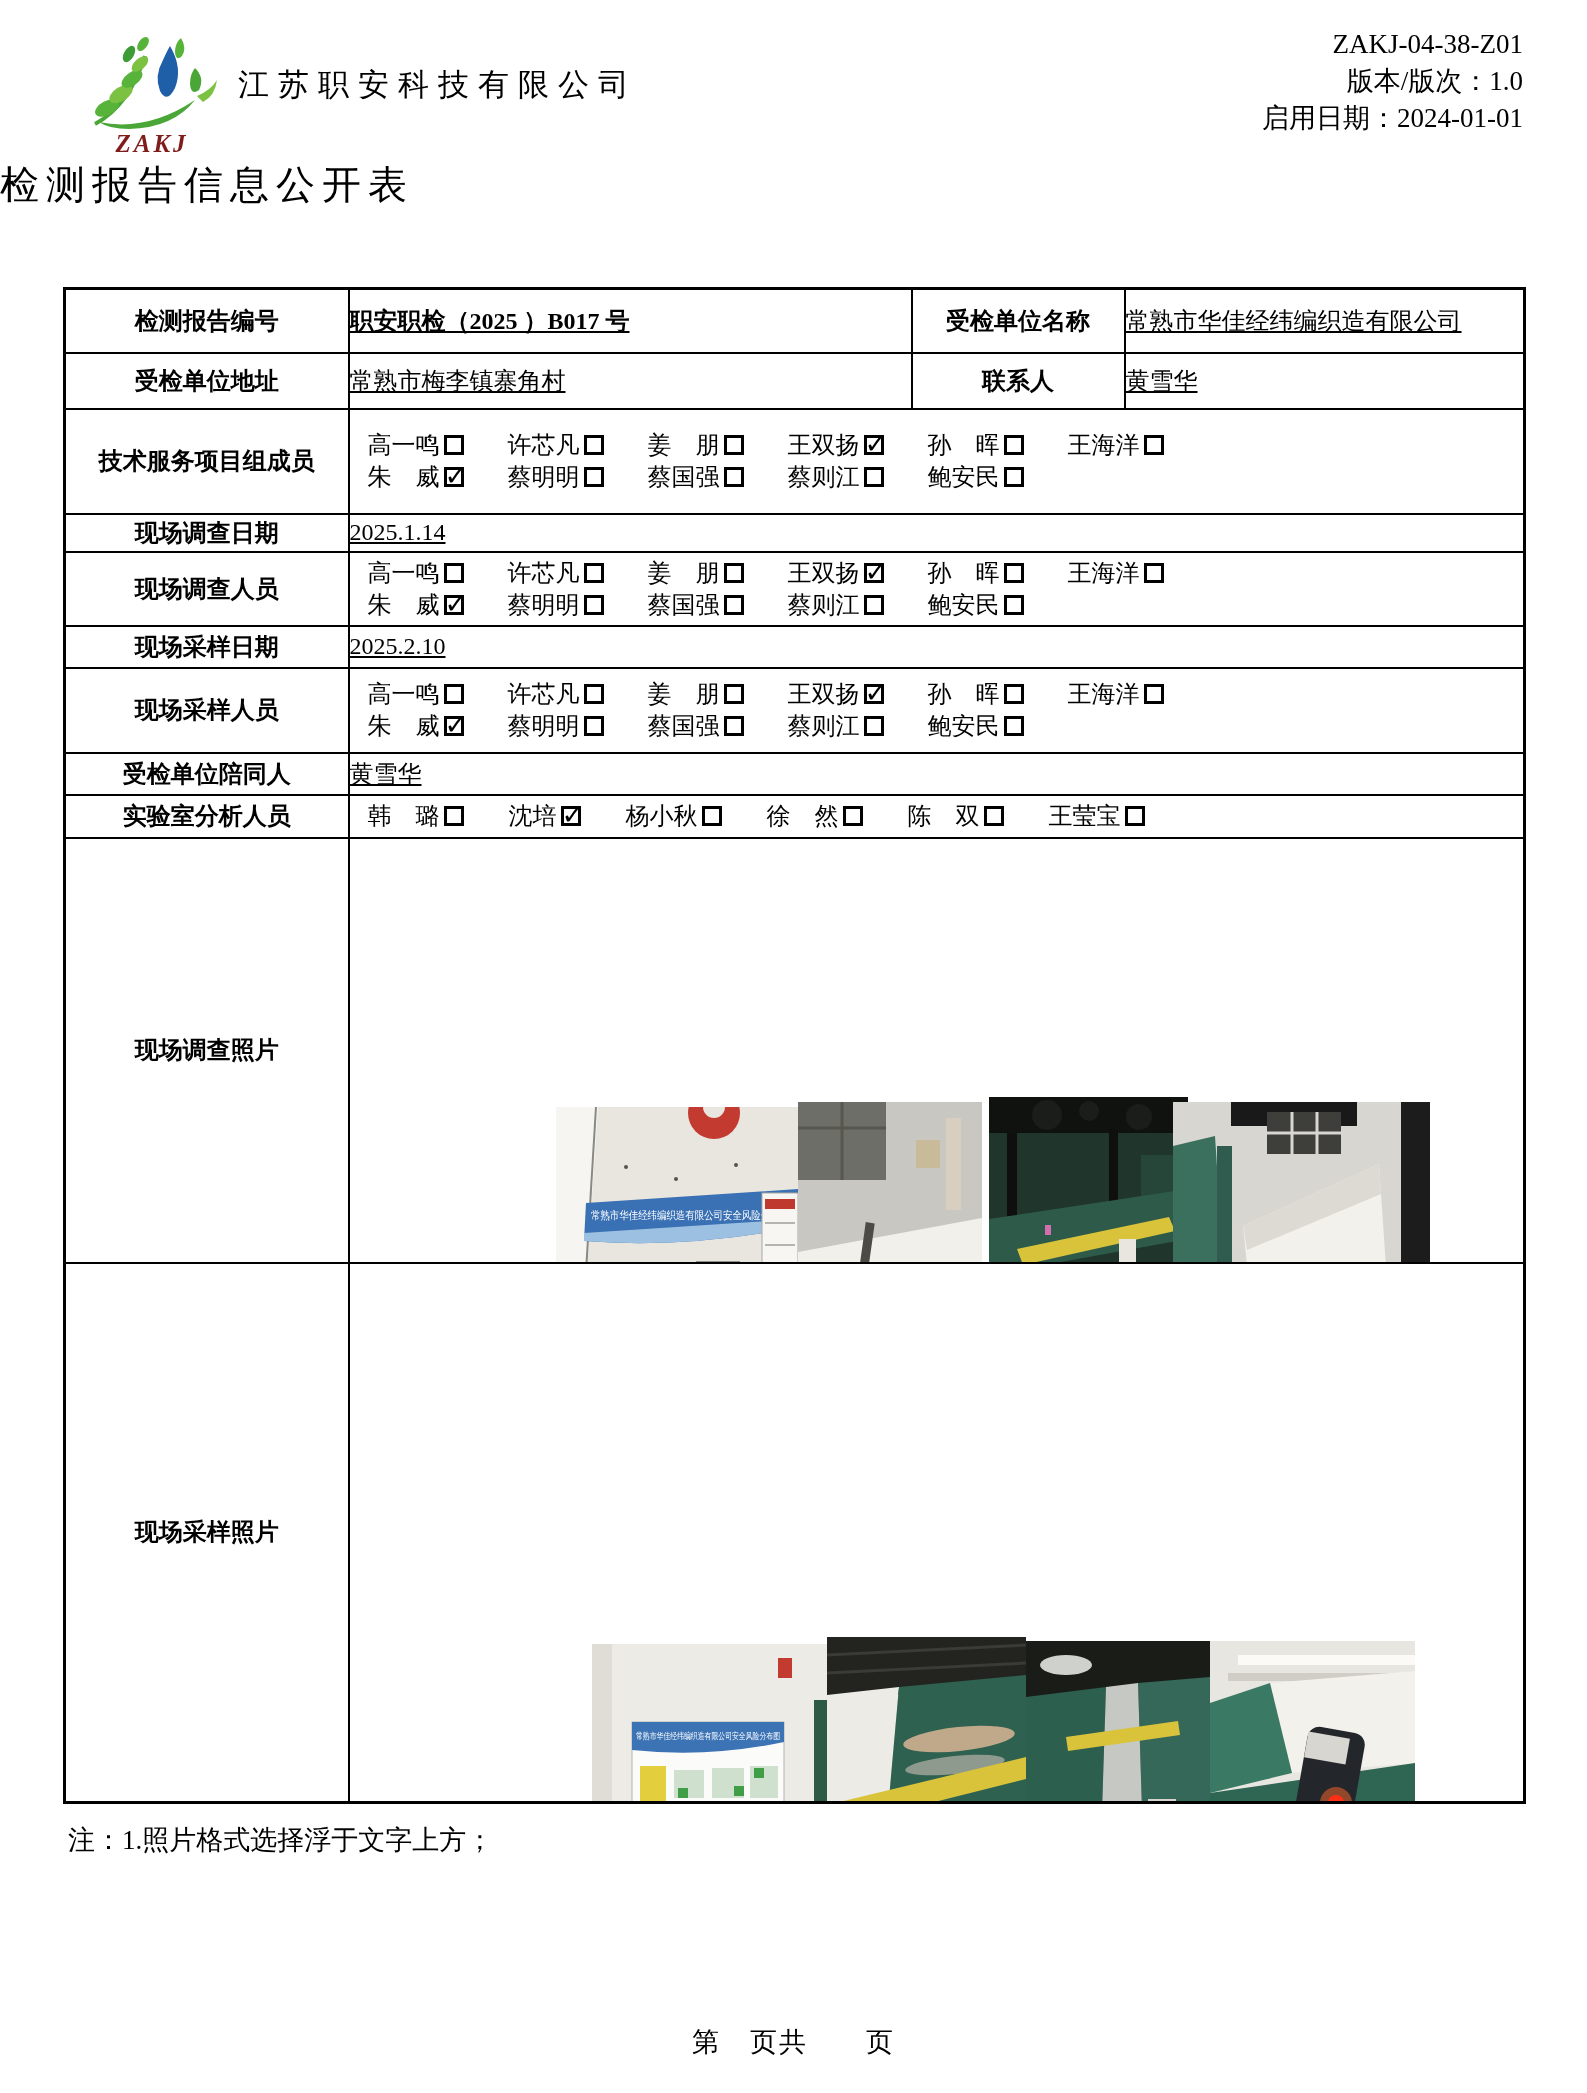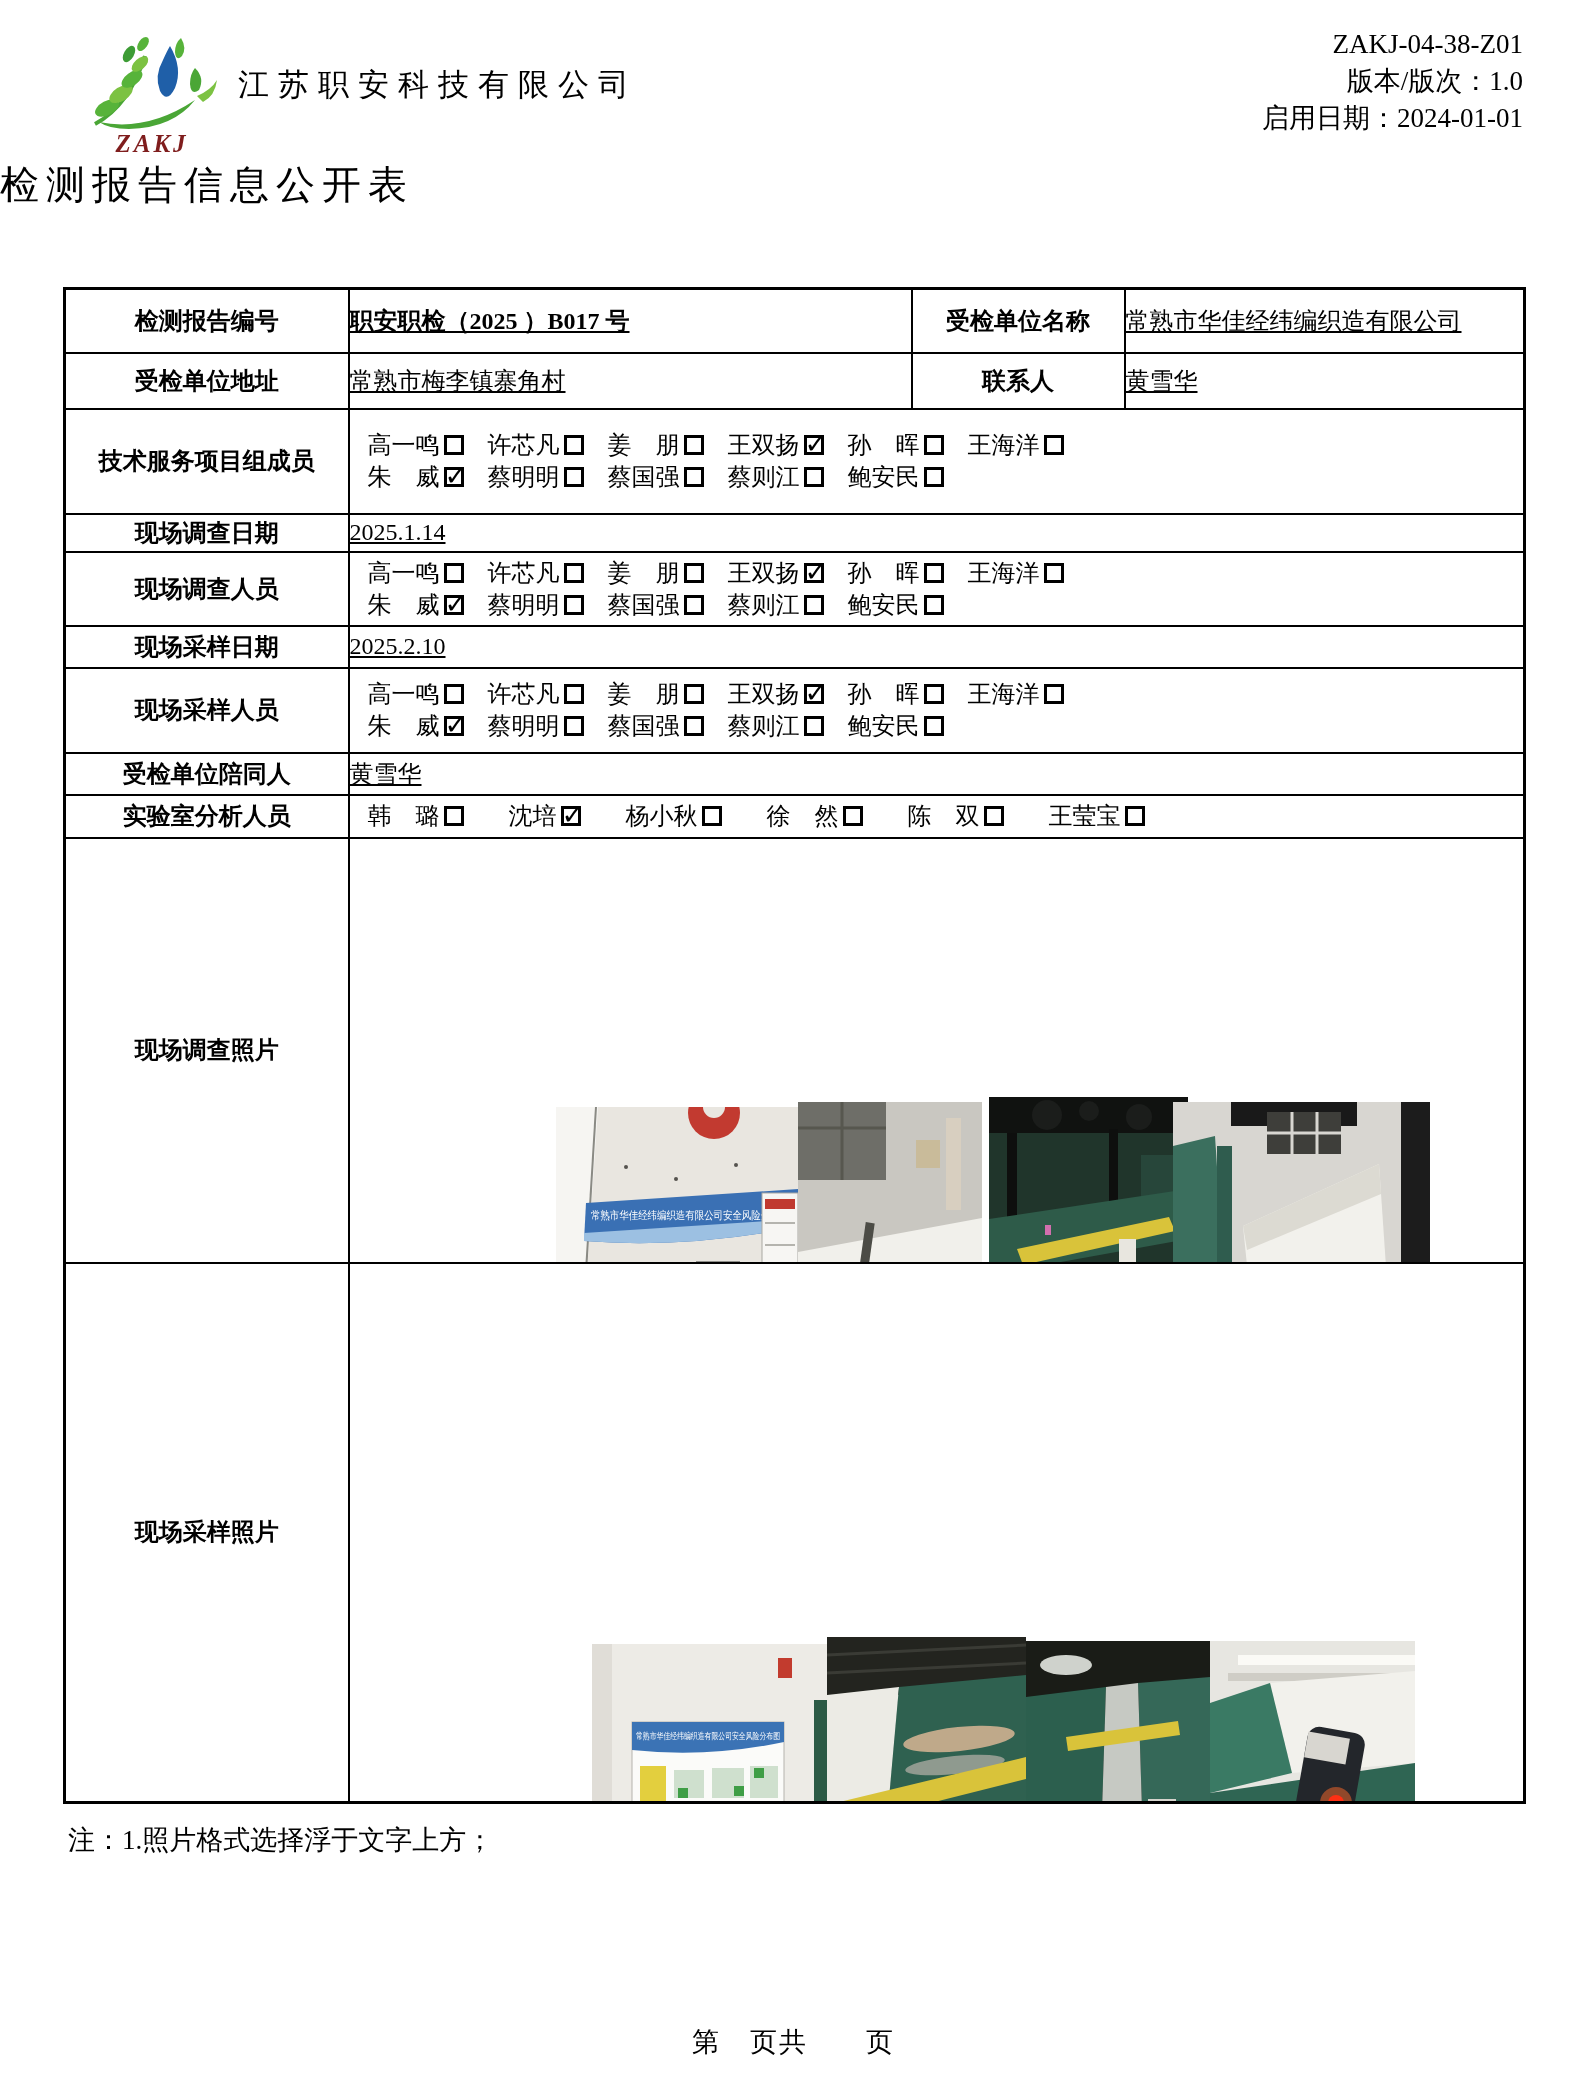--- a/index.html
+++ b/index.html
@@ -21,21 +21,21 @@
                 font-size:39px; font-weight:normal; letter-spacing:7px; }
 
   
   table.form { position:absolute; left:63px; top:287px; width:1460px;
                border-collapse:collapse; table-layout:fixed;
                border:3px solid #000; }
   table.form td { border:2px solid #000; font-size:24px; vertical-align:middle; overflow:hidden; }
   td.lbl { font-weight:bold; text-align:center; font-size:25px; }
   td.val-c { text-align:left;text-decoration:underline; }
   td.names { padding:4px 4px 4px 18px; }
-  .nline { display:flex; align-items:center; gap:24px; height:50%; white-space:nowrap; }
+  .nline { display:flex; align-items:center; gap:44px; height:50%; white-space:nowrap; }
   .nline.single { height:100%; gap:45px; }
   .staff { display:inline-flex; align-items:center; }
   .cb { display:inline-block; width:20px; height:20px; border:3px solid #000;
         margin-left:4px; position:relative; flex:0 0 auto; }
   .cb.checked::after { content:"\2713"; position:absolute; left:-2px; top:-10px;
         font-size:27px; font-weight:bold; font-family:"DejaVu Sans",sans-serif; }
 
   td.photo-cell { padding:0; }
   .photos { position:relative; width:100%; height:100%; }
   .ph { position:absolute; }

